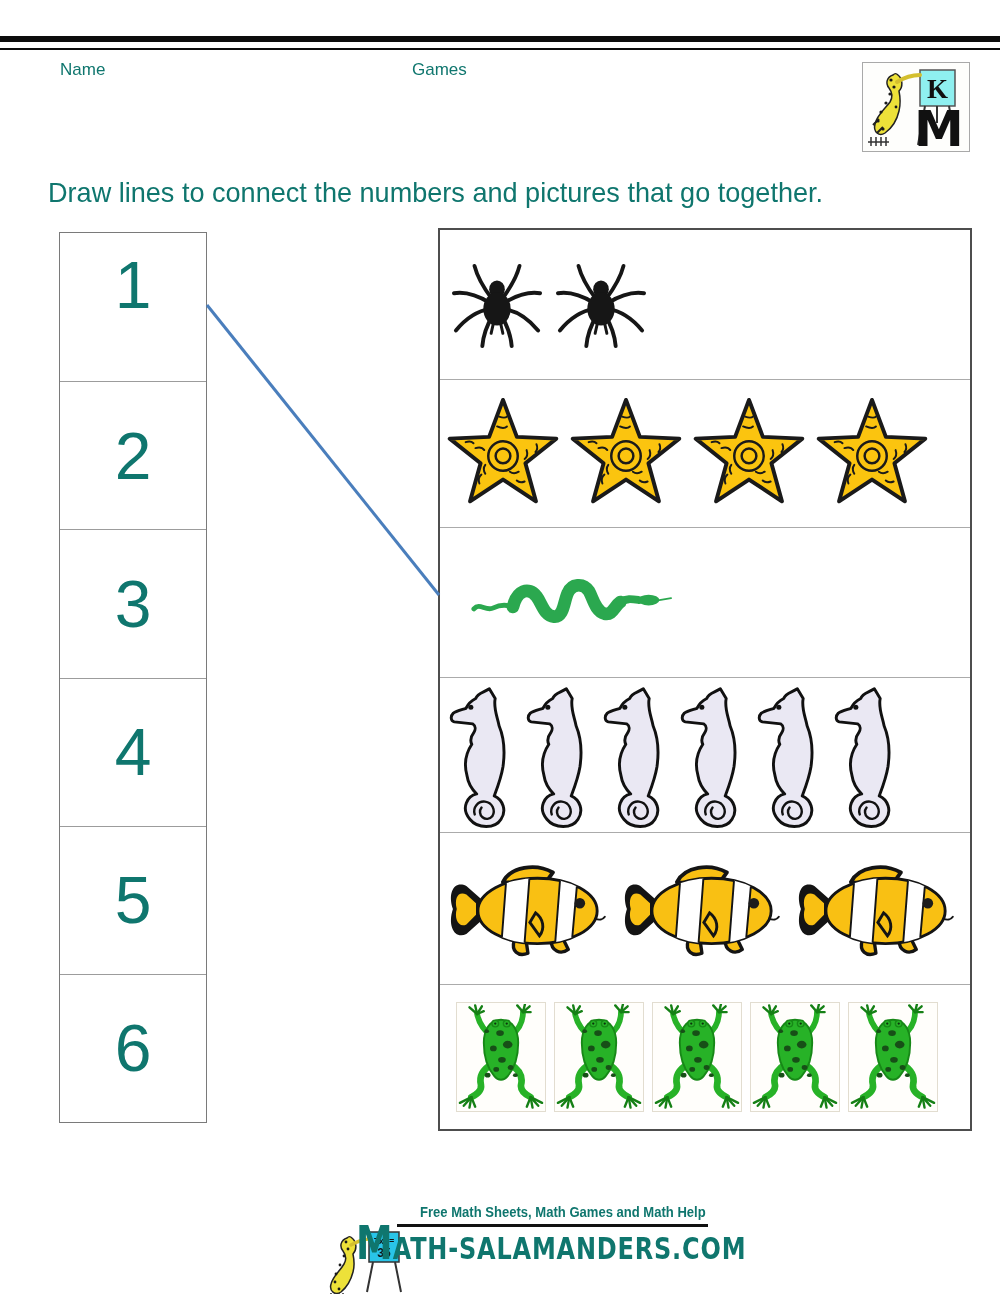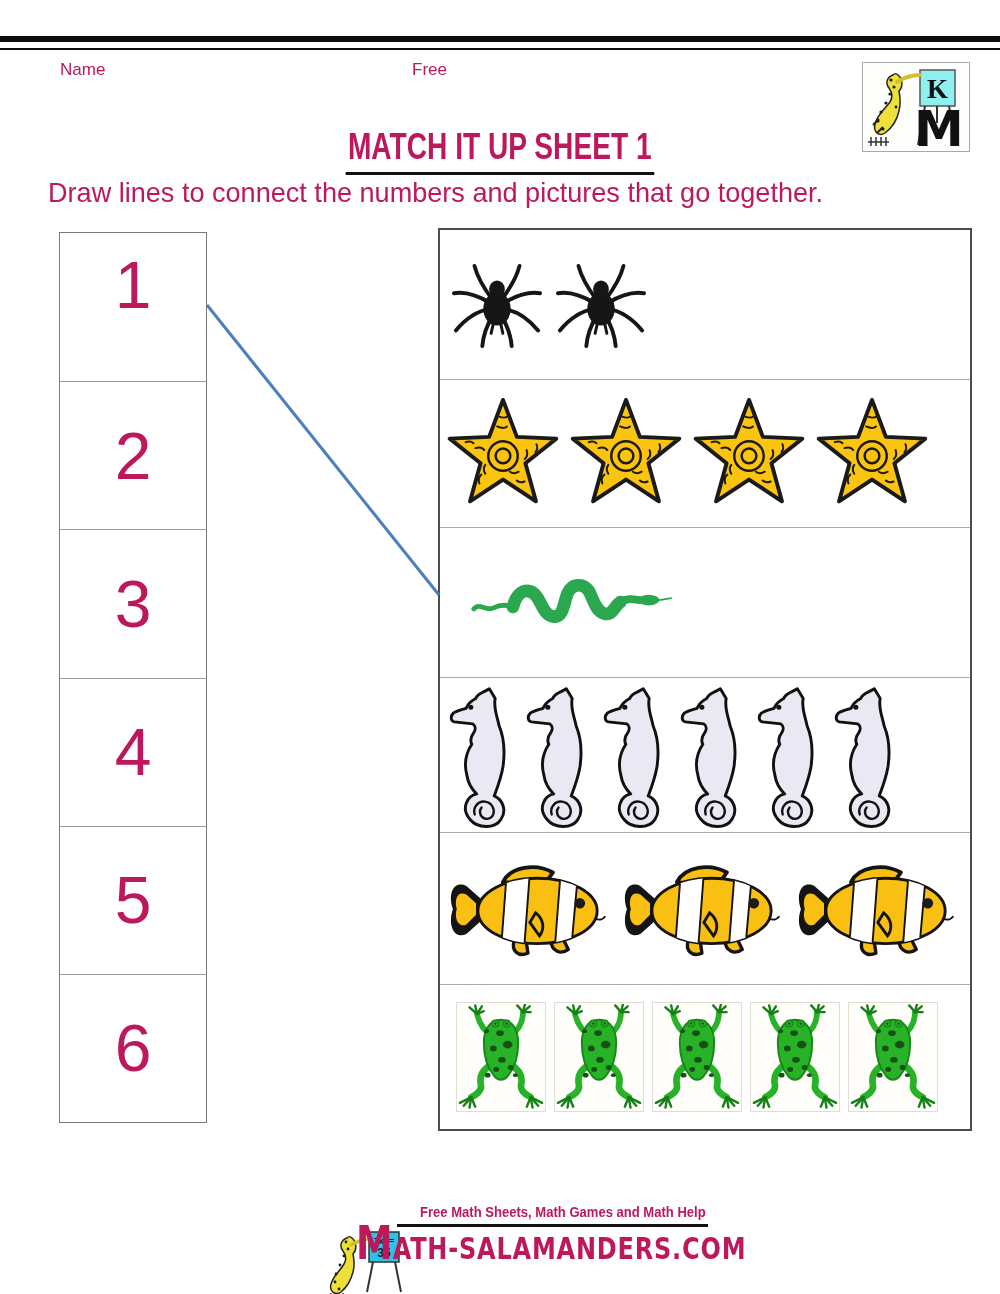--- a/index.html
+++ b/index.html
@@ -1,17 +1,17 @@
 <!DOCTYPE html>
 <html><head>
 <meta charset="utf-8">
 <style>
   html,body{margin:0;padding:0;background:#fff;}
   .page{position:relative;width:1000px;height:1294px;background:#fff;overflow:hidden;
-        font-family:"Liberation Sans",sans-serif;color:#be185d;}
+        font-family:"Liberation Sans",sans-serif;color:#0f766e;}
 
   .top-rule{position:absolute;left:0;top:36px;width:1000px;height:6px;
             border-top:6px solid #0d0d0d;border-bottom:2px solid #0d0d0d;}
 
   .name-label{position:absolute;left:60px;top:60px;font-size:17px;}
   .date-label{position:absolute;left:412px;top:60px;font-size:17px;}
 
   .logo-box{position:absolute;left:862px;top:62px;width:106px;height:88px;
             border:1px solid #a9a9a9;background:#fefefc;}
   .logo-box svg{width:106px;height:88px;display:block;}
@@ -65,21 +65,21 @@
   .site-rest{font-size:30px;line-height:1;letter-spacing:1px;}
 </style>
 </head>
 <body>
 
 <div class="page">
 
   <div class="top-rule"></div>
 
   <span class="name-label">Name</span>
-  <span class="date-label">Free</span>
+  <span class="date-label">Games</span>
 
   <div class="logo-box">
     <svg viewBox="0 0 106 88">
       <rect x="57" y="7" width="35" height="36" fill="#8FF0F0" stroke="#555" stroke-width="1.5"></rect>
       <path d="M62,43 L55,82 M86,43 L93,82 M74,43 L74,60" stroke="#333" stroke-width="2" fill="none"></path>
       <text x="74.5" y="35" font-size="27" font-family="Liberation Serif, serif" font-weight="bold" text-anchor="middle" fill="#111">K</text>
       <text x="76" y="83" font-size="50" font-family="DejaVu Sans, sans-serif" font-weight="bold" text-anchor="middle" fill="#111">M</text>
       <g>
         <path d="M30,12 C24,14 22,20 26,25 C29,29 30,34 27,39 C22,46 14,52 12,61 C10,69 16,74 22,70 C29,65 34,57 36,48 C38,40 37,33 36,28 C40,24 40,16 35,12 C33,10 32,10 30,12 Z" fill="#EDE139" stroke="#222" stroke-width="1.5"></path>
         <path d="M34,19 C42,14 49,12 57,12" stroke="#d4bf2e" stroke-width="4" fill="none" stroke-linecap="round"></path>
@@ -92,23 +92,20 @@
             <circle cx="18" cy="49" r="1.6"></circle>
             <circle cx="15" cy="58" r="1.6"></circle>
           <circle cx="20" cy="66" r="1.6"></circle>
             <circle cx="33" cy="44" r="1.4"></circle>
         </g>
         <path d="M8,74 L8,83 M13,74 L13,83 M18,74 L18,83 M23,74 L23,83 M5,79 L26,79" stroke="#333" stroke-width="1.5"></path>
       </g>
     </svg>
   </div>
 
-  <div class="title-wrap">
-    <h1 class="title">MATCH IT UP SHEET 1</h1>
-  </div>
 
   <div class="instruction">Draw lines to connect the numbers and pictures that go together.</div>
 
   <div class="num-col">
     <div class="num-cell">1</div>
     <div class="num-cell">2</div>
     <div class="num-cell">3</div>
     <div class="num-cell">4</div>
     <div class="num-cell">5</div>
     <div class="num-cell">6</div>

